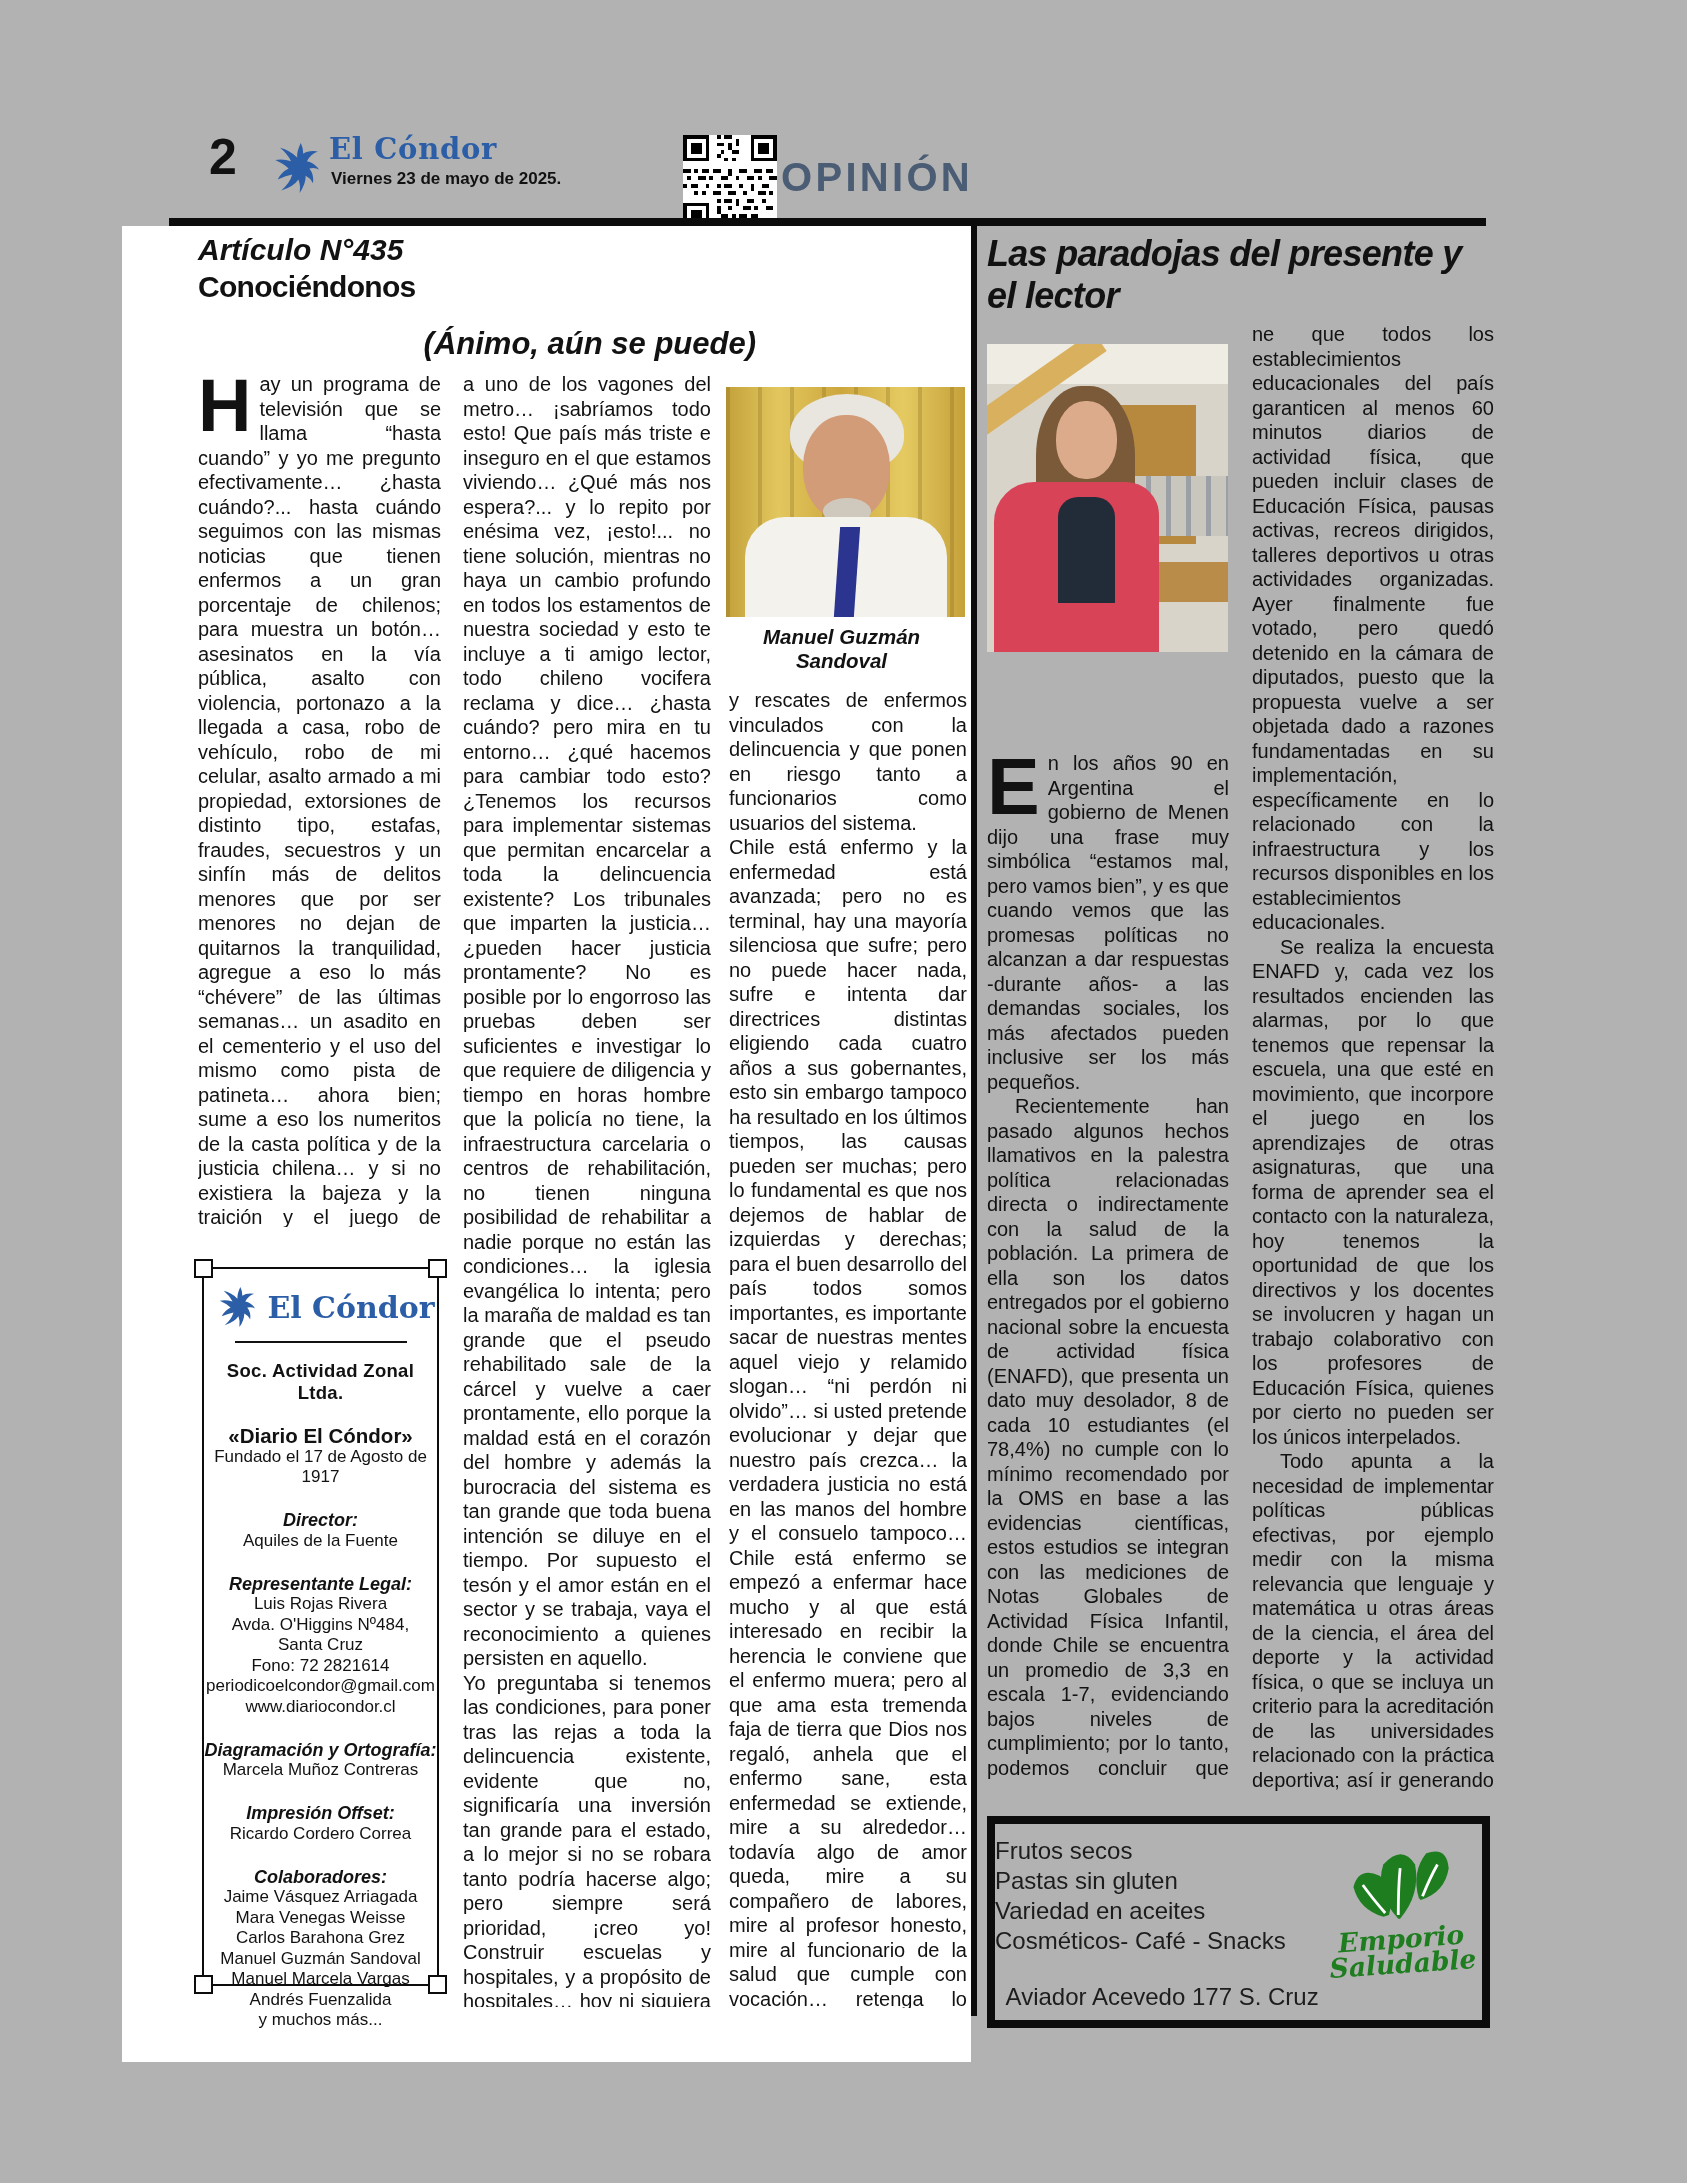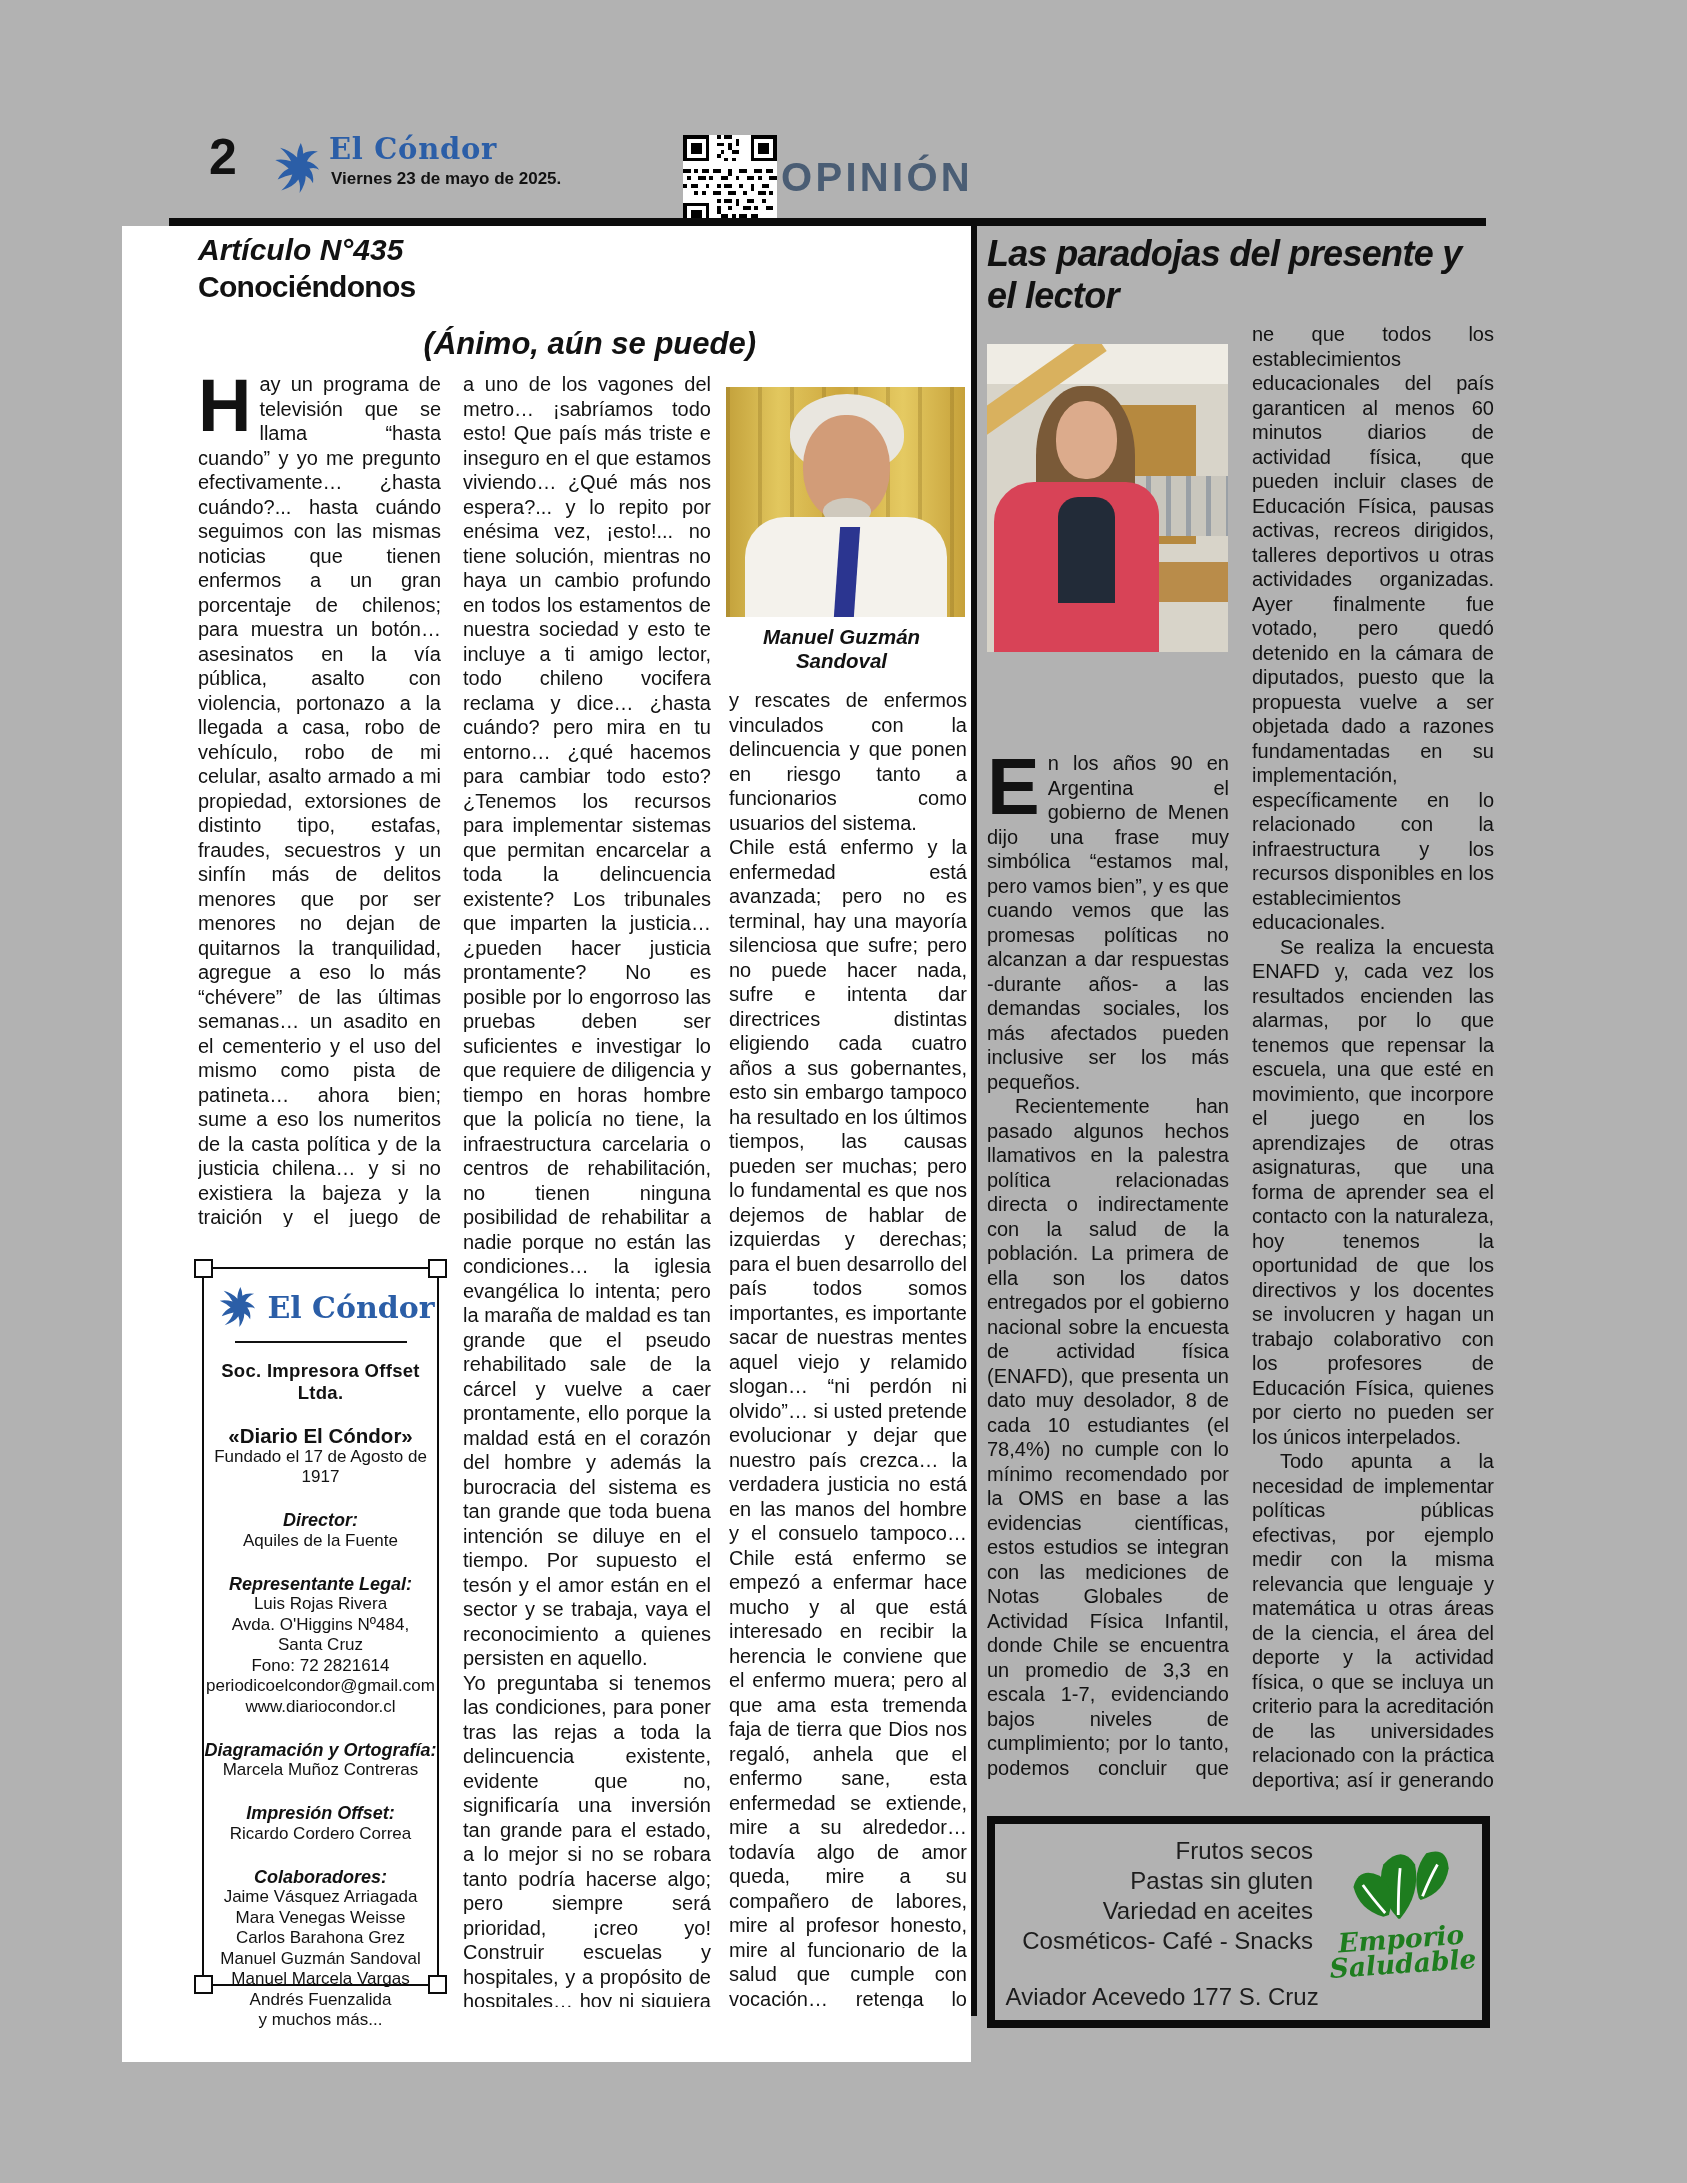--- a/index.html
+++ b/index.html
@@ -80,21 +80,21 @@
   .m-hr{width:172px;height:2px;background:#111;margin:5.3px auto 0 auto;}
   .m-org{margin-top:17px;font-weight:700;font-size:18.5px;letter-spacing:0.3px;}
   .m-group{margin-top:22.5px;font-size:17px;line-height:20.5px;}
   .m-paper{font-weight:700;font-size:20.5px;}
   .m-label{font-weight:700;font-style:italic;font-size:18px;}
   .m-group p{margin:0;}
 
   
   .adbox{left:987px;top:1816px;width:487px;height:196px;border:8px solid #0c0c0c;background:#b2b2b2;}
   .ad-left{position:absolute;left:0;top:0;width:318px;height:100%;}
-  .ad-lines{margin-top:12px;text-align:right;font-size:24px;line-height:30px;color:#1d1d1d;}
+  .ad-lines{margin-top:12px;text-align:left;font-size:24px;line-height:30px;color:#1d1d1d;}
   .ad-lines p{margin:0;}
   .ad-address{position:absolute;left:10.6px;bottom:9.3px;font-size:24px;color:#1d1d1d;white-space:nowrap;}
   .ad-logo{position:absolute;right:4px;top:2.6px;width:152px;height:100%;text-align:center;}
   .ad-logo svg{width:112px;height:103px;}
   .emporio{font-family:"DejaVu Serif",serif;font-style:italic;font-weight:700;color:#1e7d1f;
     font-size:26.5px;line-height:25px;margin-top:-5.3px;transform:rotate(-4deg);}
   .emporio p{margin:0;}
 </style>
 </head>
 <body>
@@ -172,21 +172,21 @@
     <div class="m-corner" style="right:-10px;bottom:-10px;"></div>
 
     <div class="m-logo">
       <svg viewBox="0 0 100 100">
         <path fill="#2b5ea7" d="M62 8 Q55 22 56 32 Q44 20 28 16 Q40 26 46 38 Q34 34 20 36 Q34 42 42 50 Q30 56 24 68 Q38 62 48 60 Q44 74 30 86 Q50 80 58 68 Q62 78 60 90 Q70 76 70 62 Q78 66 82 74 Q84 60 76 50 Q86 48 92 52 Q84 40 72 38 Q78 26 90 22 Q74 20 66 26 Q66 16 62 8 Z"></path>
       </svg>
       <span class="m-brand">El Cóndor</span>
     </div>
     <div class="m-hr"></div>
 
-    <div class="m-org">Soc. Impresora Offset Ltda.</div>
+    <div class="m-org">Soc. Actividad Zonal Ltda.</div>
 
     <div class="m-group">
       <p class="m-paper">«Diario El Cóndor»</p>
       <p>Fundado el 17 de Agosto de 1917</p>
     </div>
 
     <div class="m-group">
       <p class="m-label">Director:</p>
       <p>Aquiles de la Fuente</p>
     </div>

